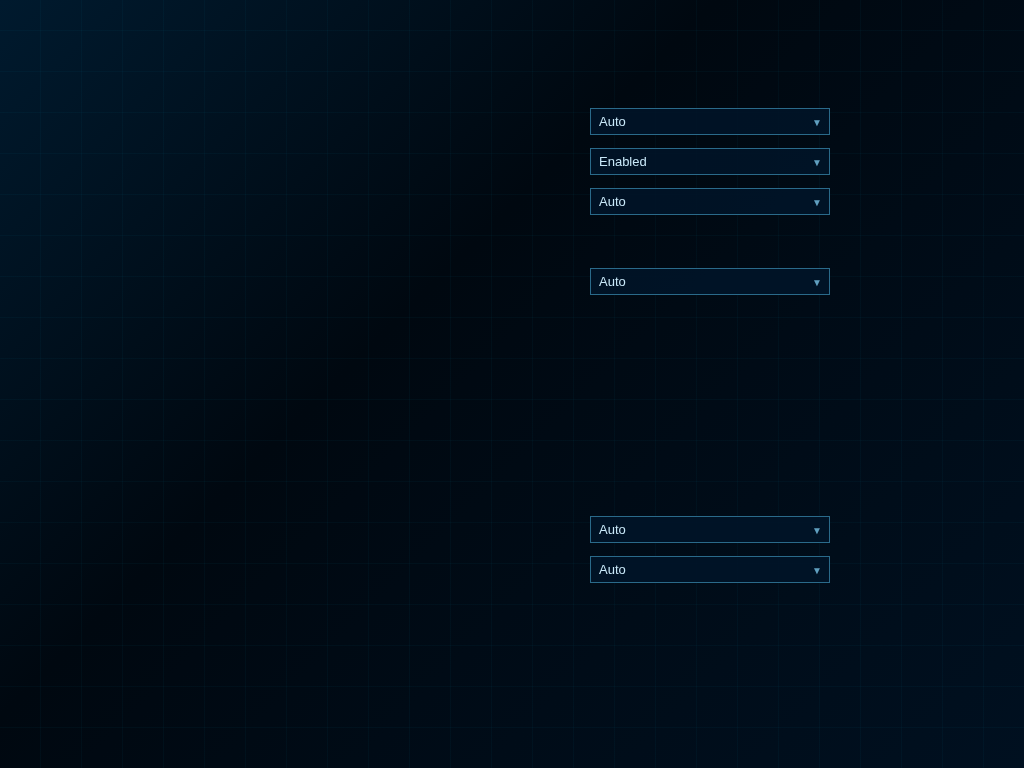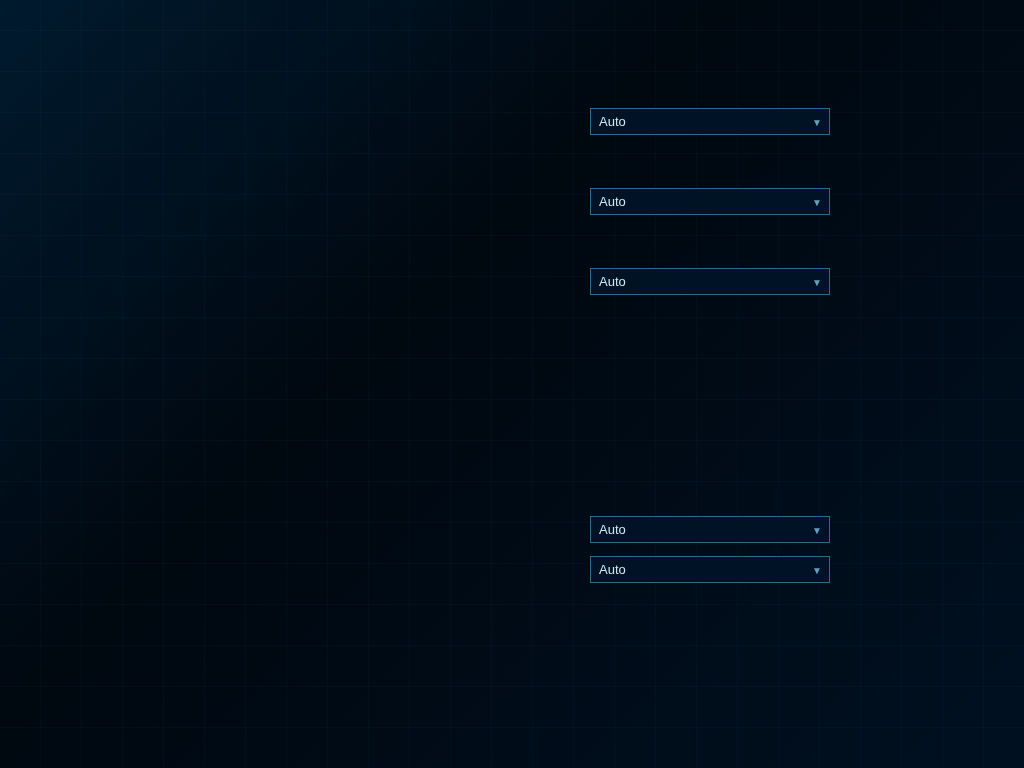--- a/index.html
+++ b/index.html
@@ -451,20 +451,26 @@
           <select class="dropdown-box">
             <option>Auto</option>
             <option>100:133</option>
             <option>100:100</option>
           </select>
         </div>
       </div>
 
       <div class="settings-row">
         <div class="settings-label">DRAM Odd Ratio Mode</div>
+        <div class="dropdown-wrapper">
+          <select class="dropdown-box">
+            <option>Enabled</option>
+            <option>Disabled</option>
+          </select>
+        </div>
       </div>
 
       <div class="settings-row">
         <div class="settings-label">DRAM Frequency</div>
         <div class="dropdown-wrapper">
           <select class="dropdown-box">
             <option>Auto</option>
           </select>
         </div>
       </div>

